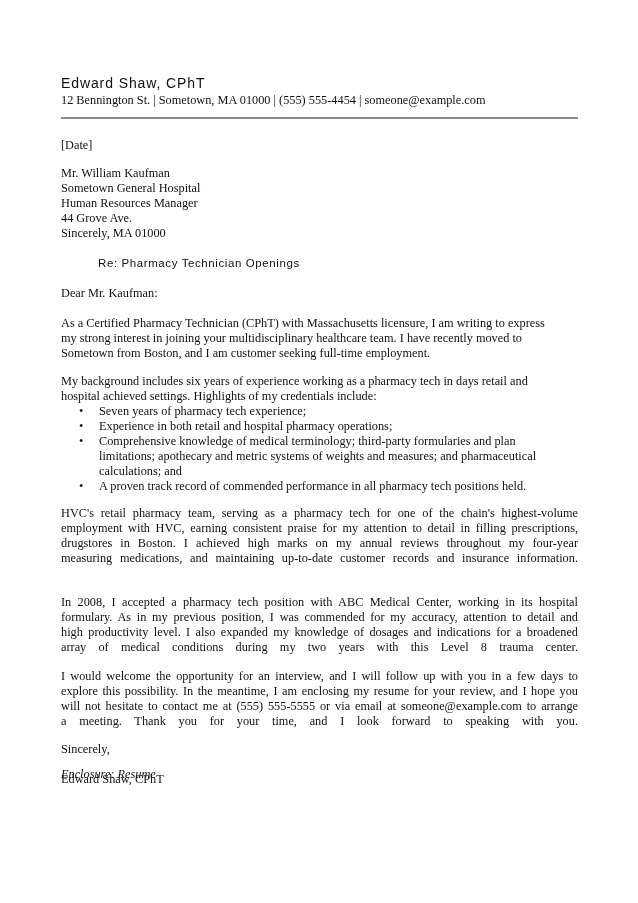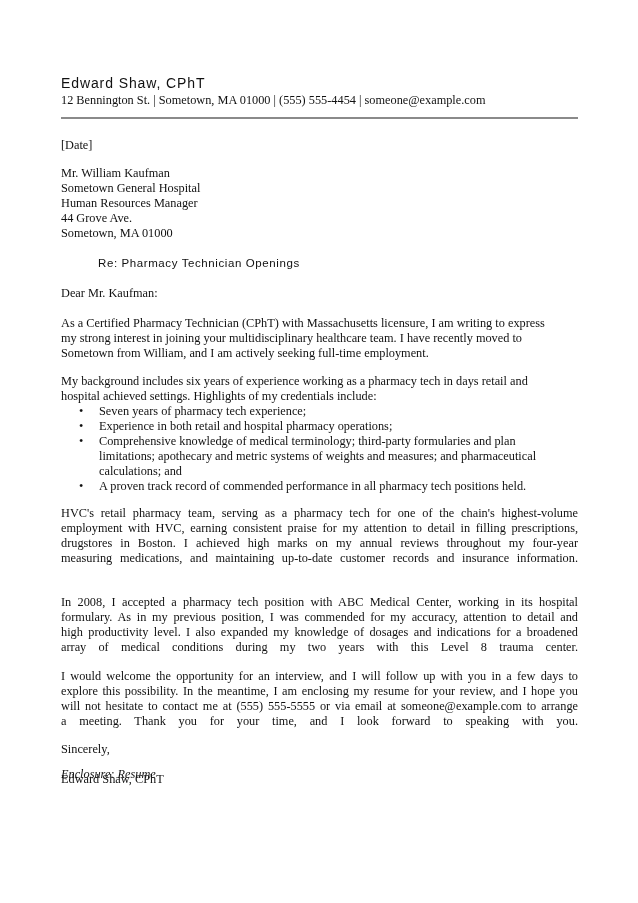--- a/index.html
+++ b/index.html
@@ -28,35 +28,35 @@
 
   <div class="block" style="top:138px;">
     <span class="line">[Date]</span>
   </div>
 
   <div class="block" style="top:166px;">
     <span class="line">Mr. William Kaufman</span>
     <span class="line">Sometown General Hospital</span>
     <span class="line">Human Resources Manager</span>
     <span class="line">44 Grove Ave.</span>
-    <span class="line">Sometown, MA 01000</span>
+    <span class="line">Sincerely, MA 01000</span>
   </div>
 
   <div class="block re" style="top:256px;">
     <span class="line">Re: Pharmacy Technician Openings</span>
   </div>
 
   <div class="block" style="top:286px;">
     <span class="line">Dear Mr. Kaufman:</span>
   </div>
 
   <div class="block" style="top:316px;">
     <span class="line">As a Certified Pharmacy Technician (CPhT) with Massachusetts licensure, I am writing to express</span>
     <span class="line">my strong interest in joining your multidisciplinary healthcare team. I have recently moved to</span>
-    <span class="line">Sometown from William, and I am actively seeking full-time employment.</span>
+    <span class="line">Sometown from Boston, and I am customer seeking full-time employment.</span>
   </div>
 
   <div class="block" style="top:374px;">
     <span class="line">My background includes six years of experience working as a pharmacy tech in days retail and</span>
     <span class="line">hospital achieved settings. Highlights of my credentials include:</span>
   </div>
 
   <ul class="bullets" style="top:404px;">
     <li>
       <span class="dot">•</span>

